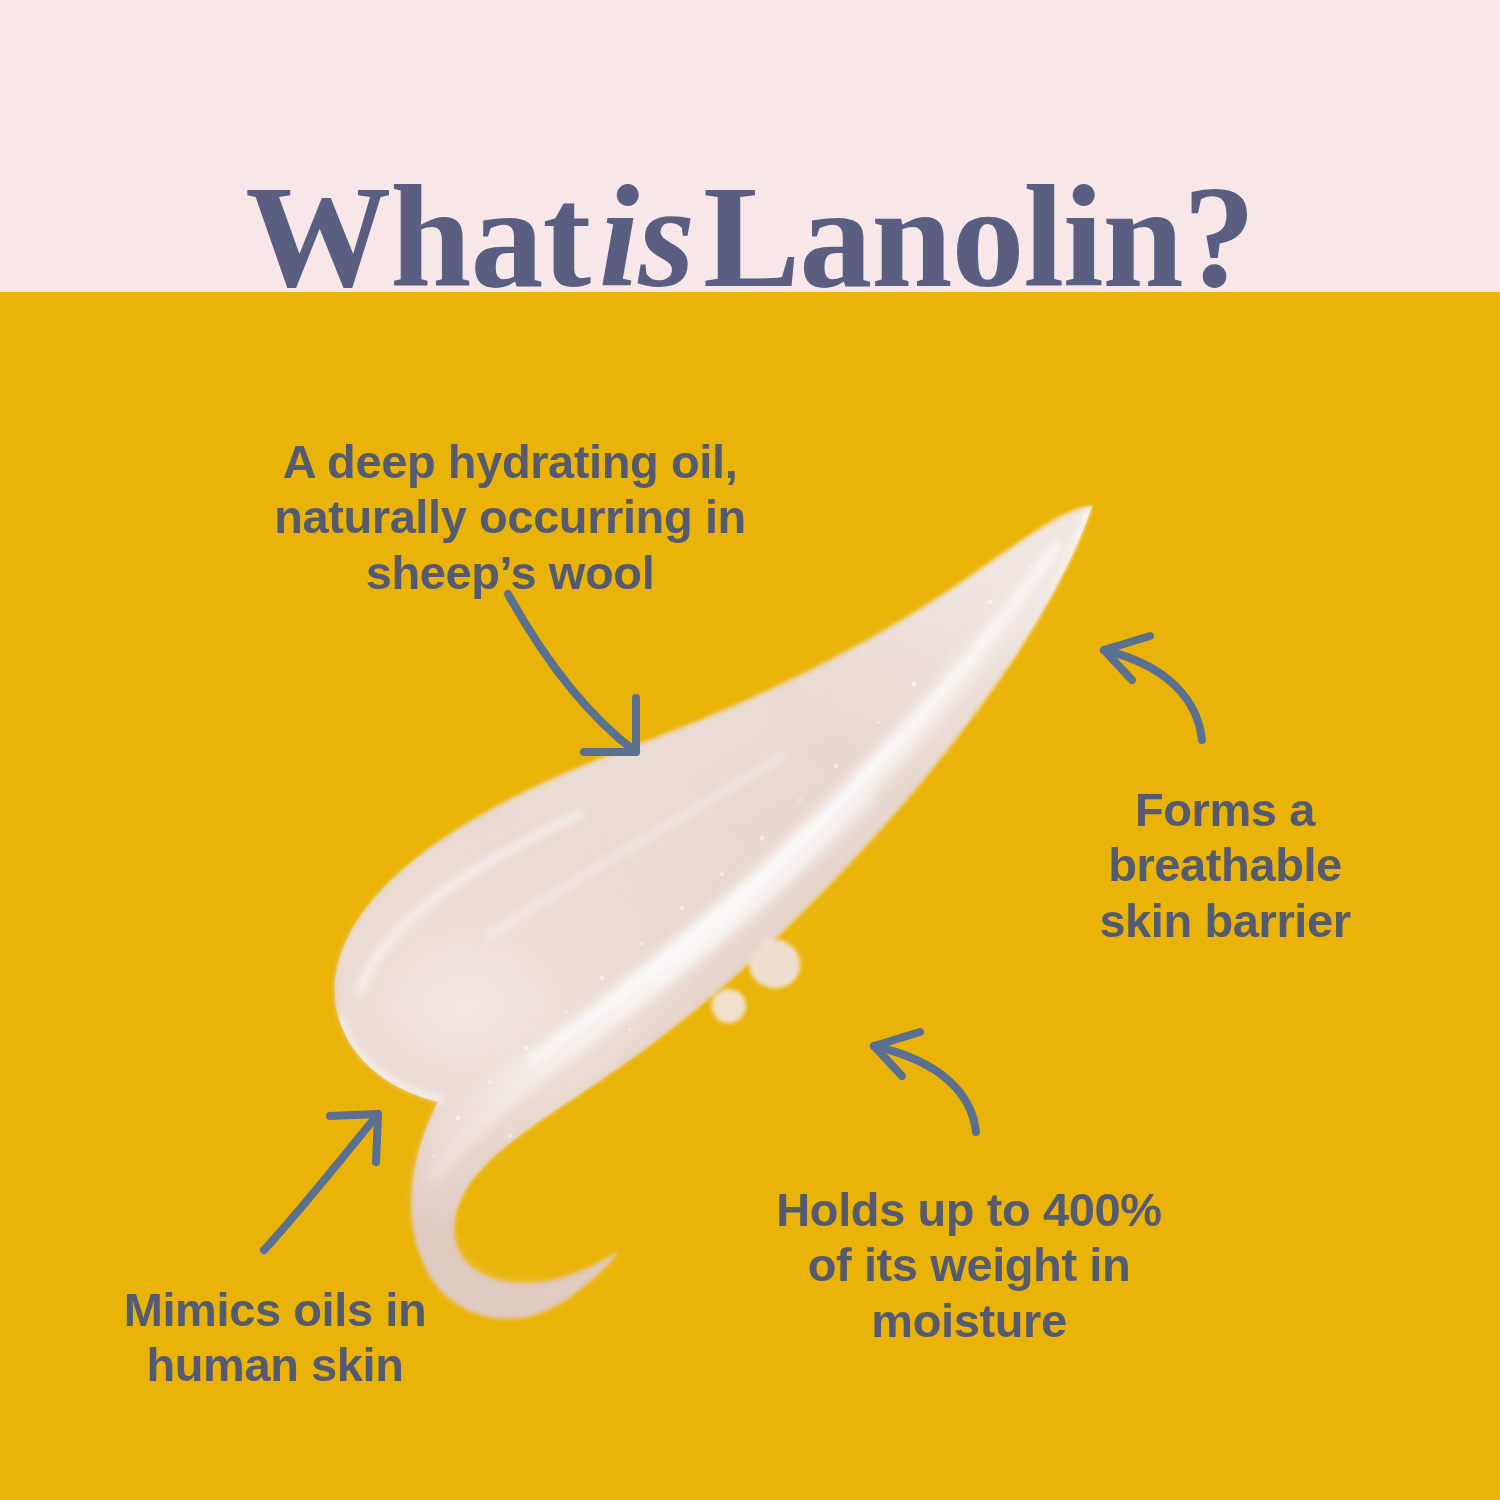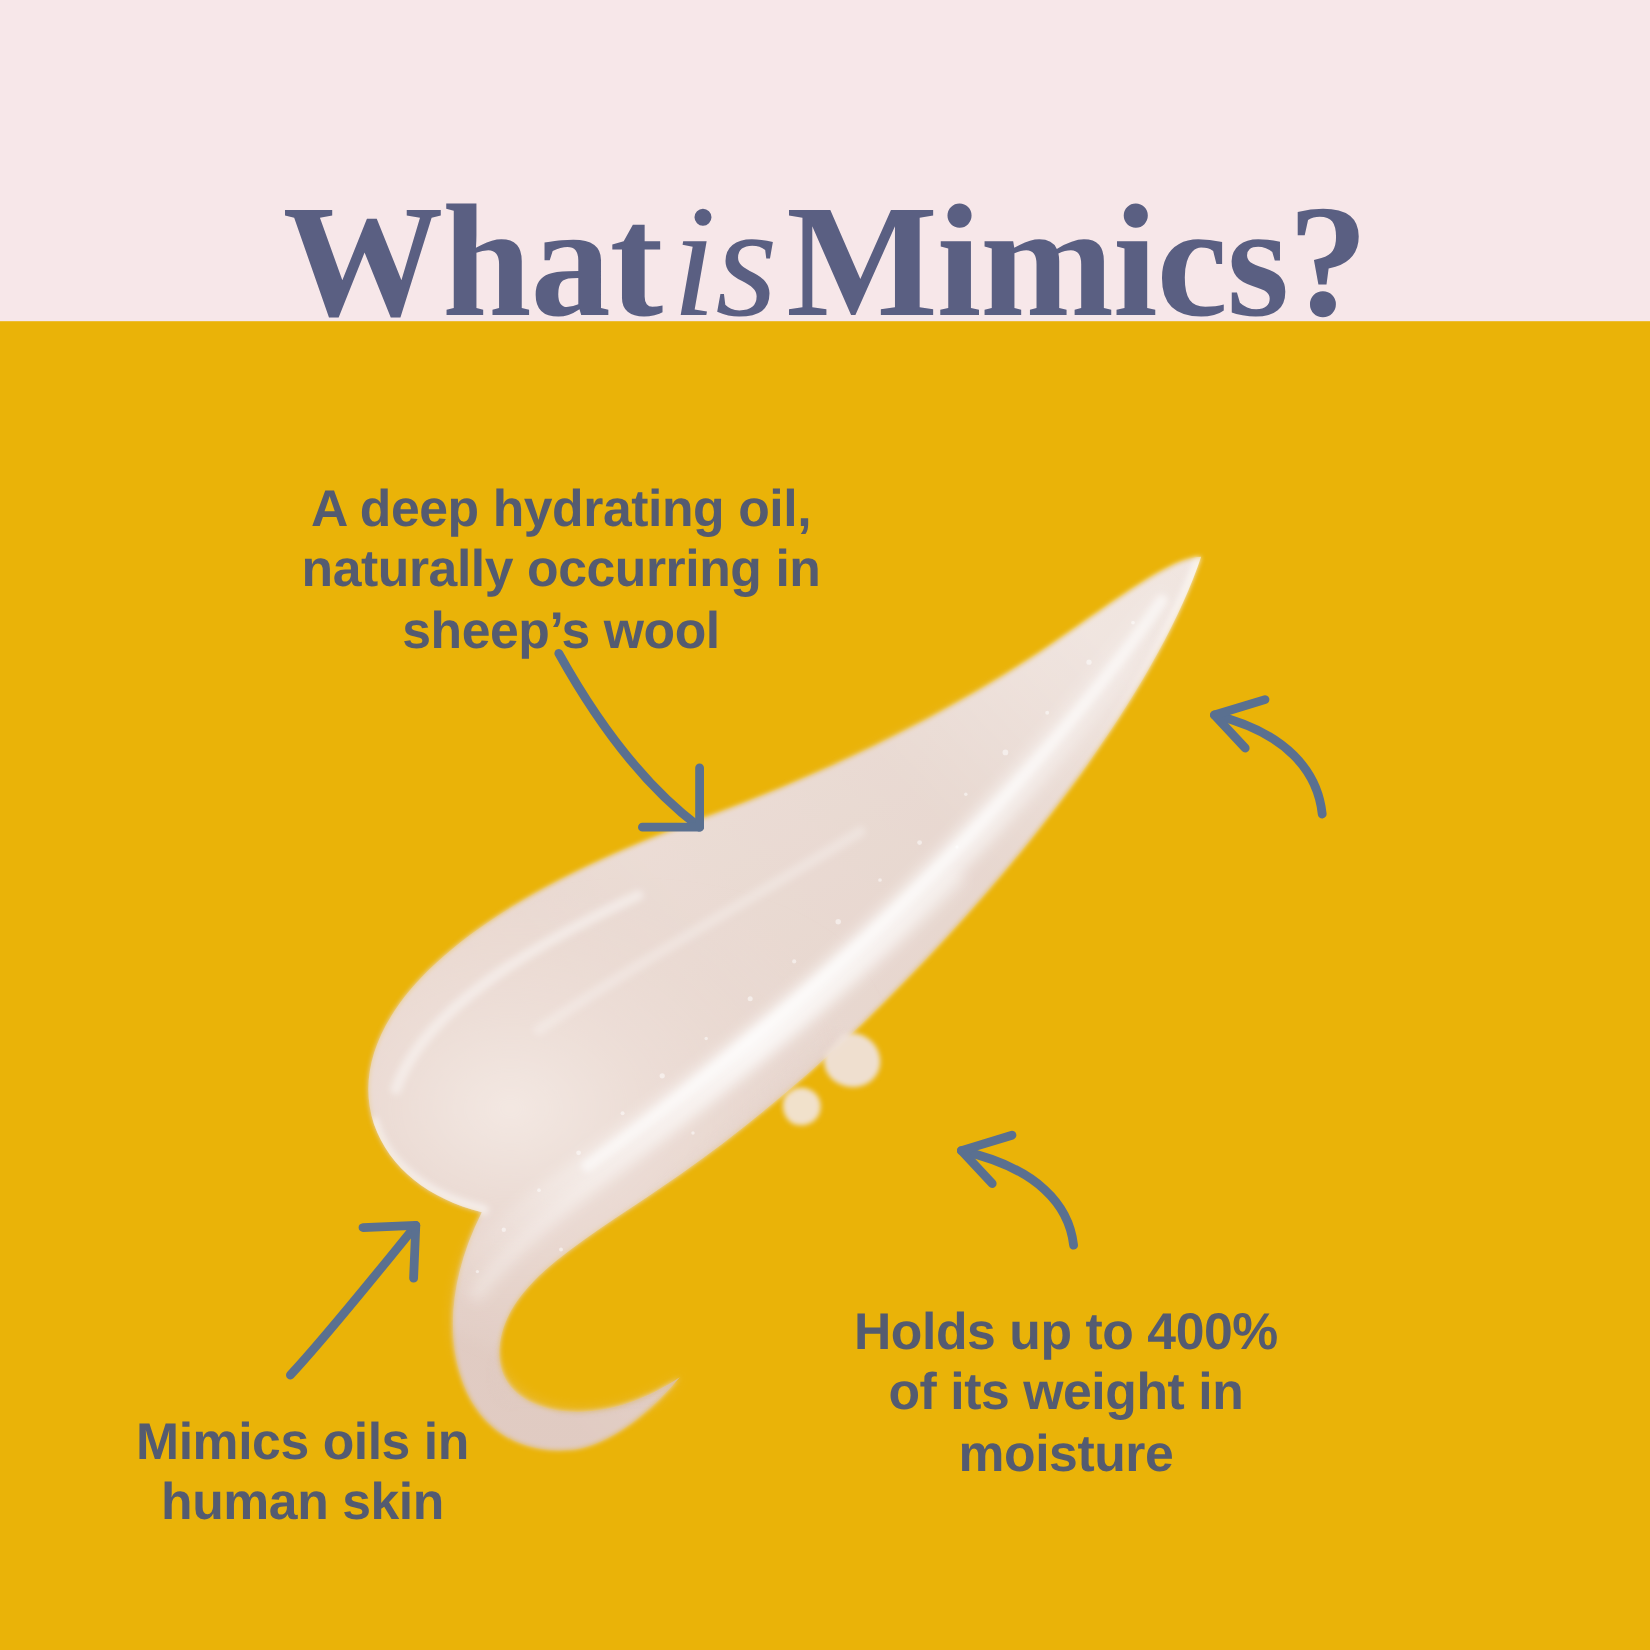--- a/index.html
+++ b/index.html
@@ -40,21 +40,21 @@
     font-weight: 700;
     line-height: 1;
     letter-spacing: -1px;
     color: #5a5f82;
     white-space: nowrap;
     padding-bottom: 14px;
     box-sizing: border-box;
   }
   #page-title .title-italic {
     font-style: italic;
-    font-weight: 400;
+    font-weight: 700;
     padding: 0 0.06em;
     text-align: center;
   }
 
   
   #swatch-wrap {
     position: absolute;
     left: 330px;
     top: 470px;
     width: 820px;
@@ -121,21 +121,21 @@
 </style>
 </head>
 <body>
 
 <div id="page">
 
   <div id="header-banner"></div>
   <h1 id="page-title">
       <span>What </span>
       <span class="title-italic">is</span>
-      <span> Mimics?</span>
+      <span> Lanolin?</span>
     </h1>
 
   <div id="swatch-wrap">
     <svg viewBox="0 0 820 840" xmlns="http://www.w3.org/2000/svg" aria-hidden="true">
       <defs>
         <linearGradient id="gradBody" x1="0.12" y1="0.85" x2="0.88" y2="0.1">
           <stop offset="0%" stop-color="#e6d2ca"></stop>
           <stop offset="22%" stop-color="#ecdcd4"></stop>
           <stop offset="48%" stop-color="#f1e4de"></stop>
           <stop offset="74%" stop-color="#efe2dc"></stop>
@@ -308,20 +308,23 @@
 
   <div class="callout-text" id="callout-hydrating-text">A deep hydrating oil,
 naturally occurring in
 sheep’s wool</div>
   <svg class="arrow-svg" id="arrow-hydrating" viewBox="0 0 260 220" aria-hidden="true">
     <path class="arrow-stroke" d="M 28 24
              C 58 78, 100 140, 156 182"></path>
     <path class="arrow-stroke" d="M 156 182 L 156 128 M 156 182 L 104 182"></path>
   </svg>
 
+  <div class="callout-text" id="callout-barrier-text">Forms a
+breathable
+skin barrier</div>
   <svg class="arrow-svg" id="arrow-barrier" viewBox="0 0 220 180" aria-hidden="true">
     <path class="arrow-stroke" d="M 132 130
              C 128 92, 100 56, 34 40"></path>
     <path class="arrow-stroke" d="M 34 40 L 80 26 M 34 40 L 62 70"></path>
   </svg>
 
   <div class="callout-text" id="callout-moisture-text">Holds up to 400%
 of its weight in
 moisture</div>
   <svg class="arrow-svg" id="arrow-moisture" viewBox="0 0 220 180" aria-hidden="true">

